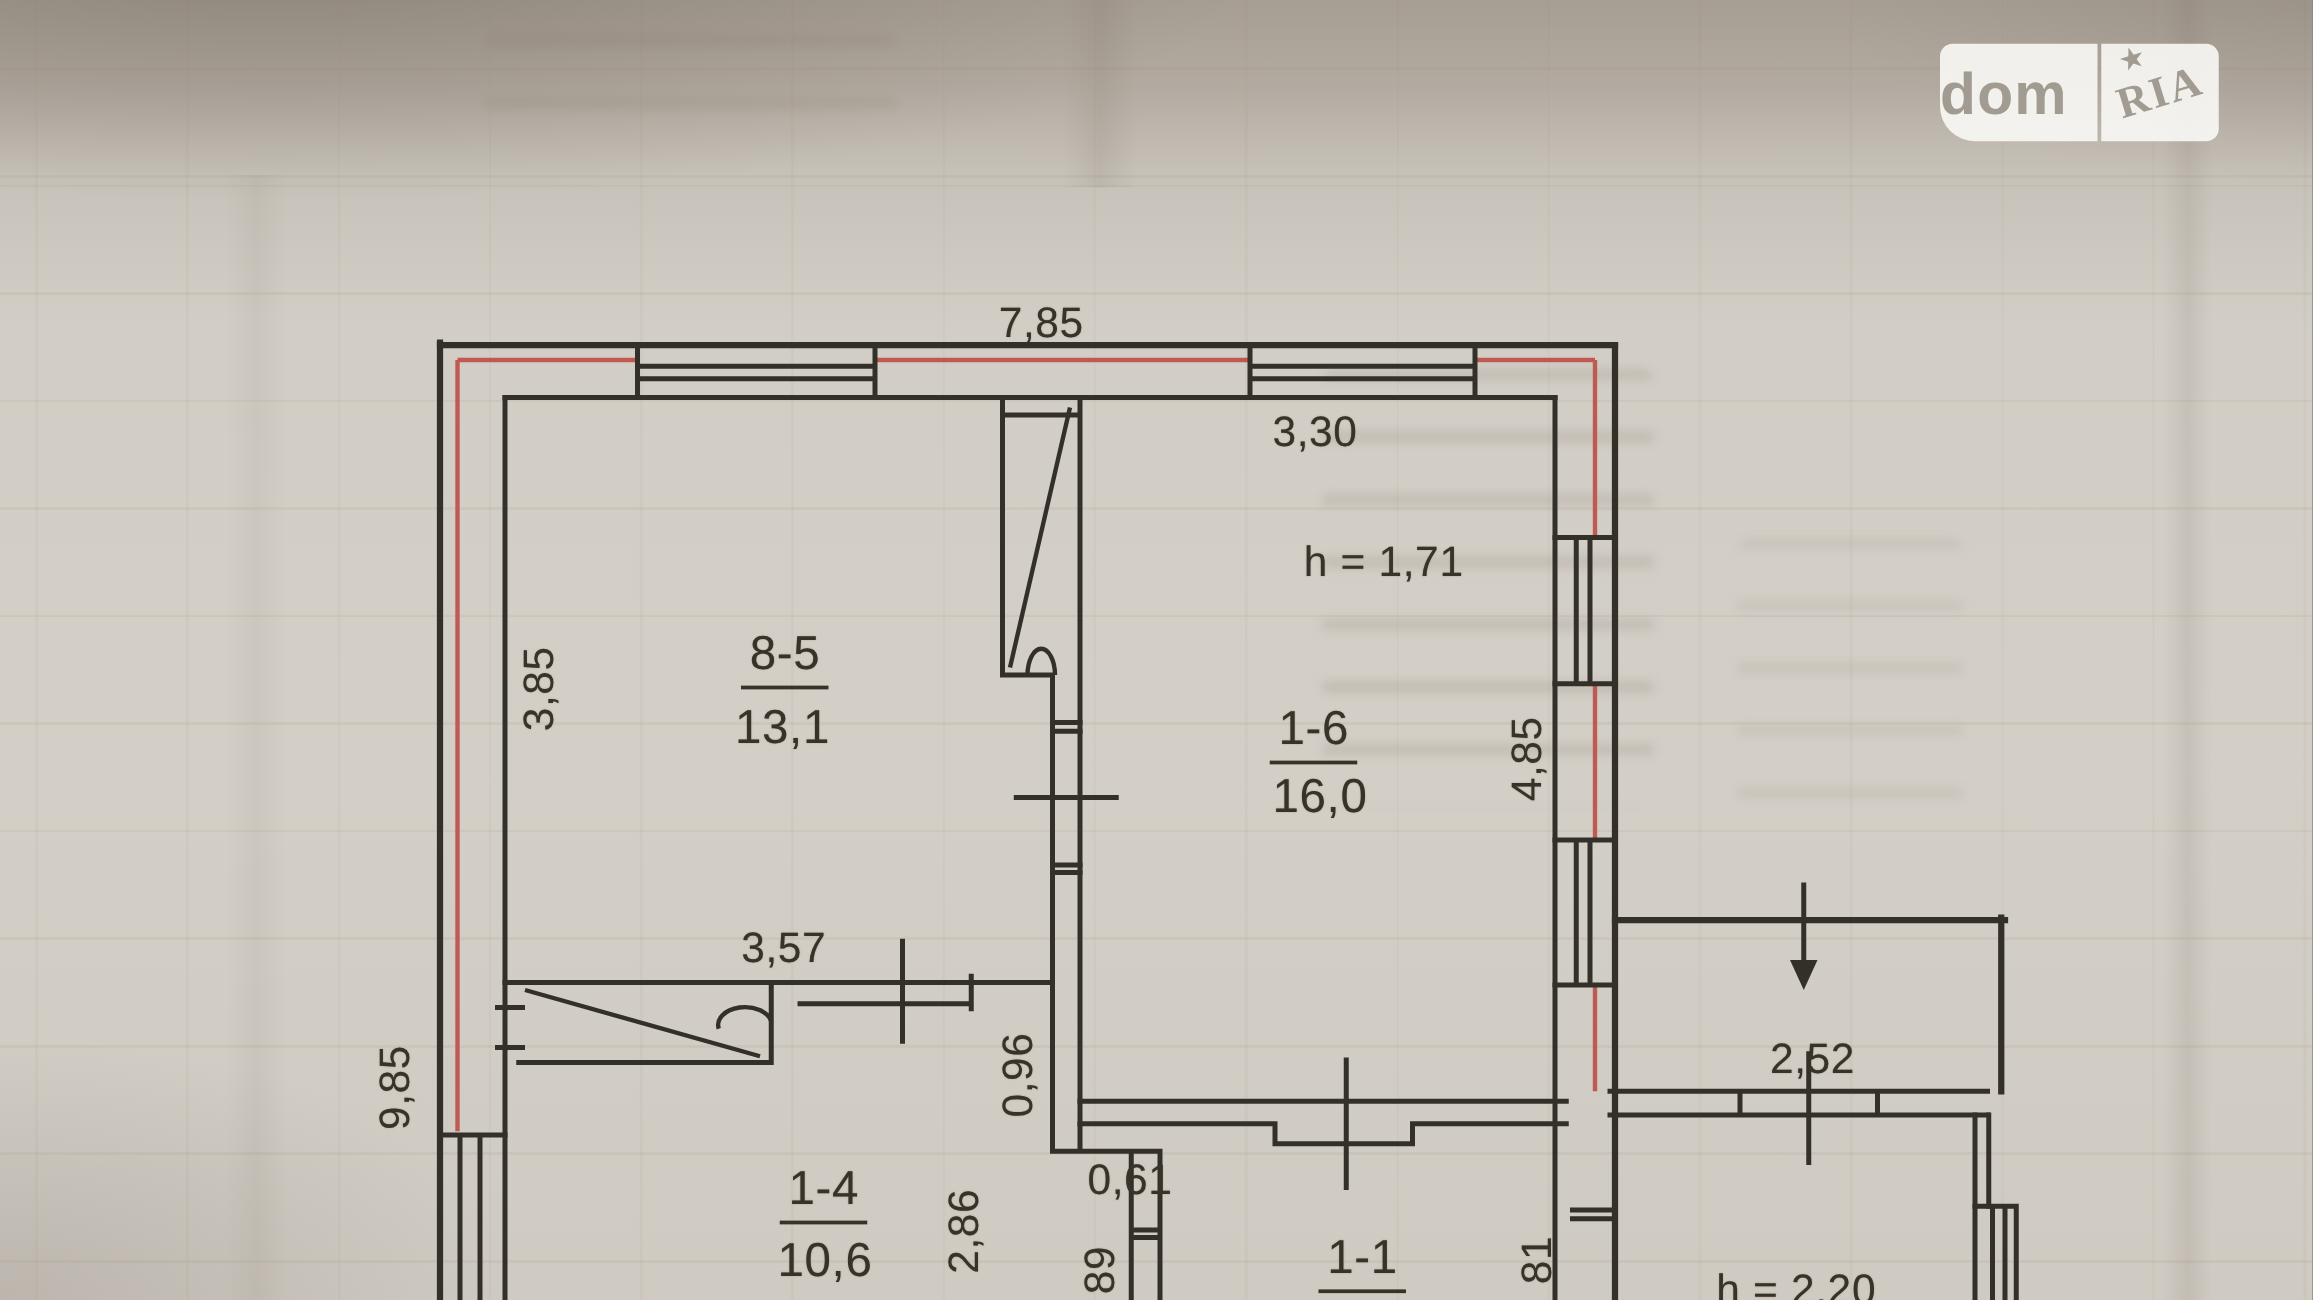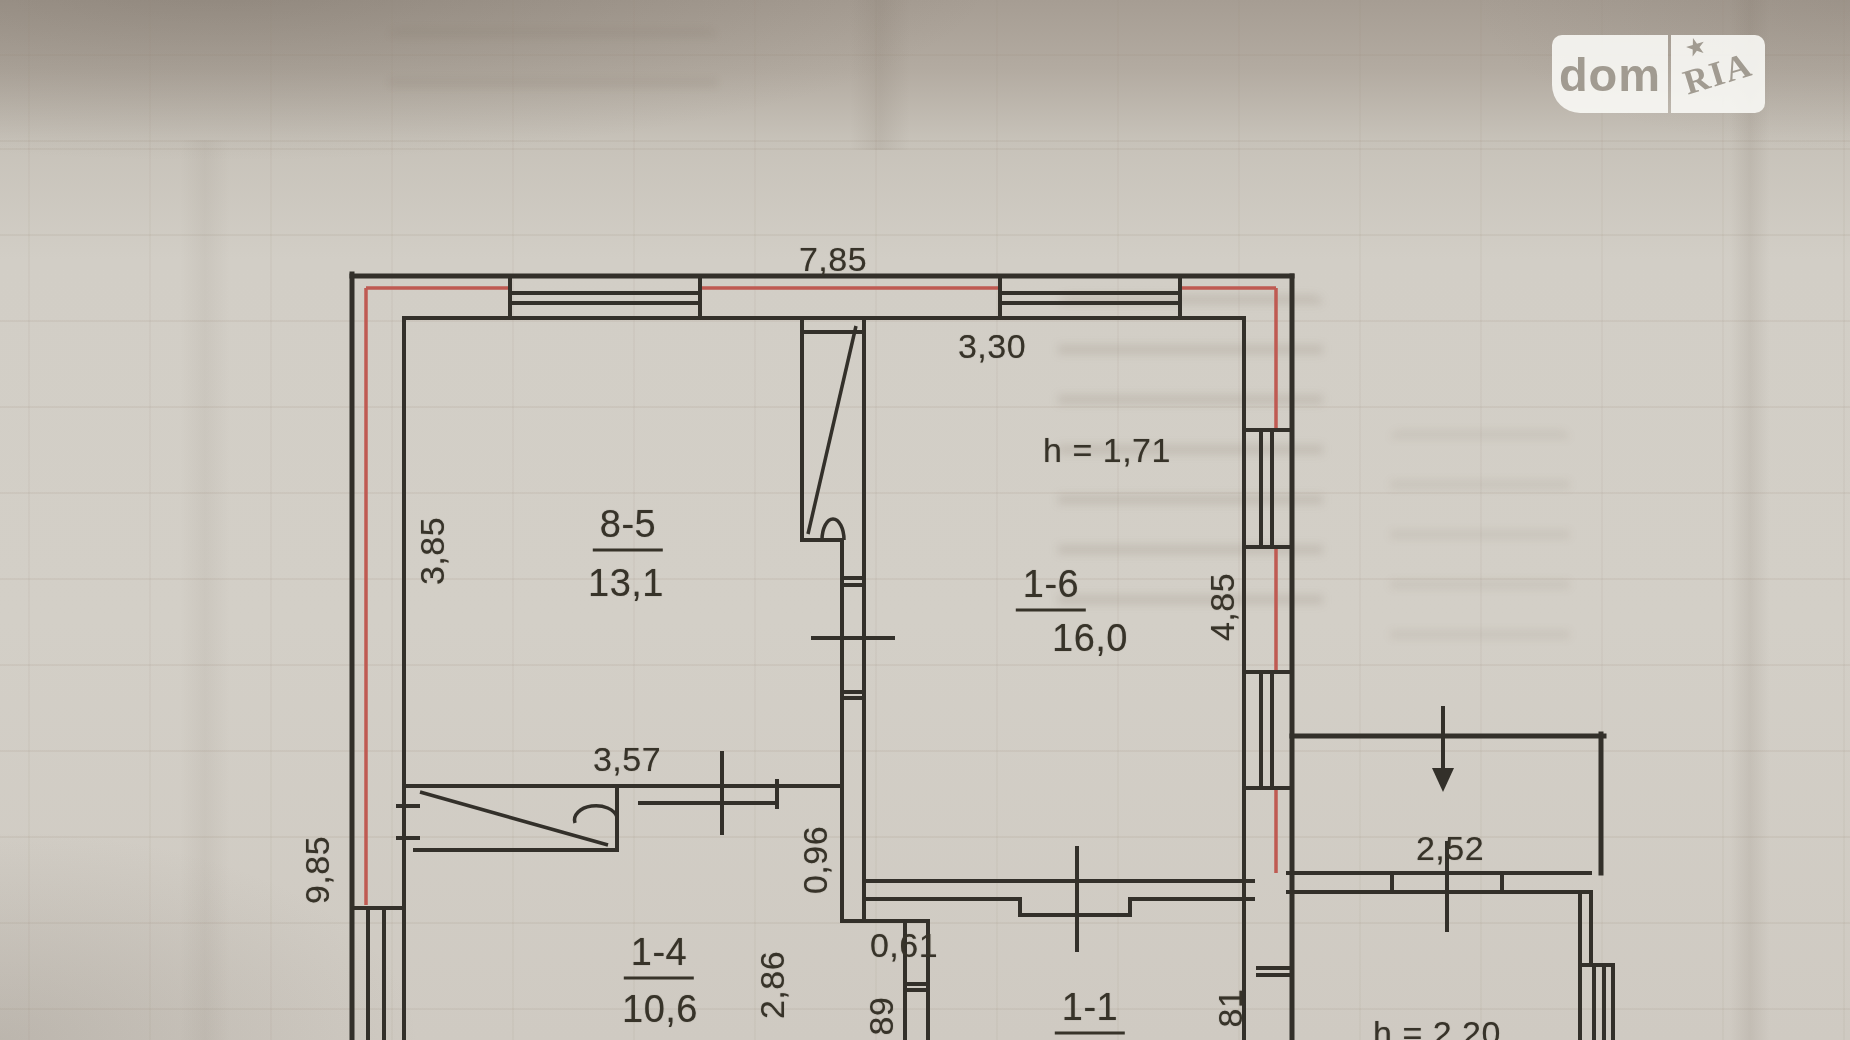--- a/index.html
+++ b/index.html
@@ -33,22 +33,22 @@
     font-size:34px;color:#373329;white-space:nowrap;letter-spacing:.5px;
     text-shadow:0 0 1px rgba(65,60,50,.55);
   }
   .big{font-size:38px;}
   .rot{transform:translate(-50%,-50%) rotate(-90deg);}
   .room-id span{display:inline-block;border-bottom:3px solid #373329;padding:0 7px 3px;}
 
   
   .logo{position:absolute;left:1552px;top:35px;height:78px;display:flex;}
   .logo-dom{
-    width:116px;background:rgba(251,250,247,.88);border-radius:10px 0 0 28px;
-    display:flex;align-items:center;justify-content:center;
+    width:126px;background:rgba(251,250,247,.88);border-radius:10px 0 0 28px;
+    display:flex;align-items:center;justify-content:flex-start;
     font-size:47px;font-weight:600;color:#a19b91;letter-spacing:1px;
   }
   .logo-ria{
     width:94px;margin-left:3px;background:rgba(251,250,247,.88);border-radius:0 10px 10px 0;
     display:flex;align-items:center;justify-content:center;position:relative;
   }
   .logo-ria .word{
     font-family:"Liberation Serif", serif;font-weight:700;font-size:35px;color:#a19b91;
     transform:rotate(-17deg);letter-spacing:2px;
   }
@@ -127,38 +127,38 @@
       <path d="M575,823 a21,14 0 0 1 42,-6"></path>
     </g>
 
     <g>
       <line x1="1443" y1="706" x2="1443" y2="772" stroke="#33302a" stroke-width="4"></line>
       <polygon points="1432,768 1454,768 1443,792" fill="#33302a"></polygon>
     </g>
   </svg>
 
   <div class="lbl" style="left:833px;top:259px;">7,85</div>
-  <div class="lbl" style="left:992px;top:346px;">3,30</div>
+  <div class="lbl" style="left:1052px;top:346px;">3,30</div>
   <div class="lbl" style="left:1107px;top:450px;">h = 1,71</div>
   <div class="lbl rot" style="left:432px;top:551px;">3,85</div>
   <div class="lbl rot" style="left:317px;top:870px;">9,85</div>
   <div class="lbl rot" style="left:1222px;top:607px;">4,85</div>
   <div class="lbl" style="left:627px;top:759px;">3,57</div>
   <div class="lbl rot" style="left:815px;top:860px;">0,96</div>
   <div class="lbl" style="left:864px;top:945px;margin-left:40px;">0,61</div>
   <div class="lbl rot" style="left:772px;top:985px;">2,86</div>
   <div class="lbl rot" style="left:881px;top:1016px;">89</div>
   <div class="lbl" style="left:1450px;top:848px;">2,52</div>
   <div class="lbl" style="left:1437px;top:993px;margin-top:40px;">h = 2,20</div>
   <div class="lbl rot" style="left:1230px;top:1008px;">81</div>
 
   <div class="lbl big room-id" style="left:628px;top:527px;"><span>8-5</span></div>
   <div class="lbl big" style="left:626px;top:583px;">13,1</div>
   <div class="lbl big room-id" style="left:1051px;top:587px;"><span>1-6</span></div>
-  <div class="lbl big" style="left:1090px;top:638px;">16,0</div>
+  <div class="lbl big" style="left:1056px;top:638px;">16,0</div>
   <div class="lbl big room-id" style="left:659px;top:955px;"><span>1-4</span></div>
   <div class="lbl big" style="left:660px;top:1009px;">10,6</div>
   <div class="lbl big room-id" style="left:1090px;top:1010px;"><span>1-1</span></div>
 
   <div class="logo">
     <div class="logo-dom">
         <span>dom</span>
       </div>
     <div class="logo-ria">
       <span class="star">★</span>

